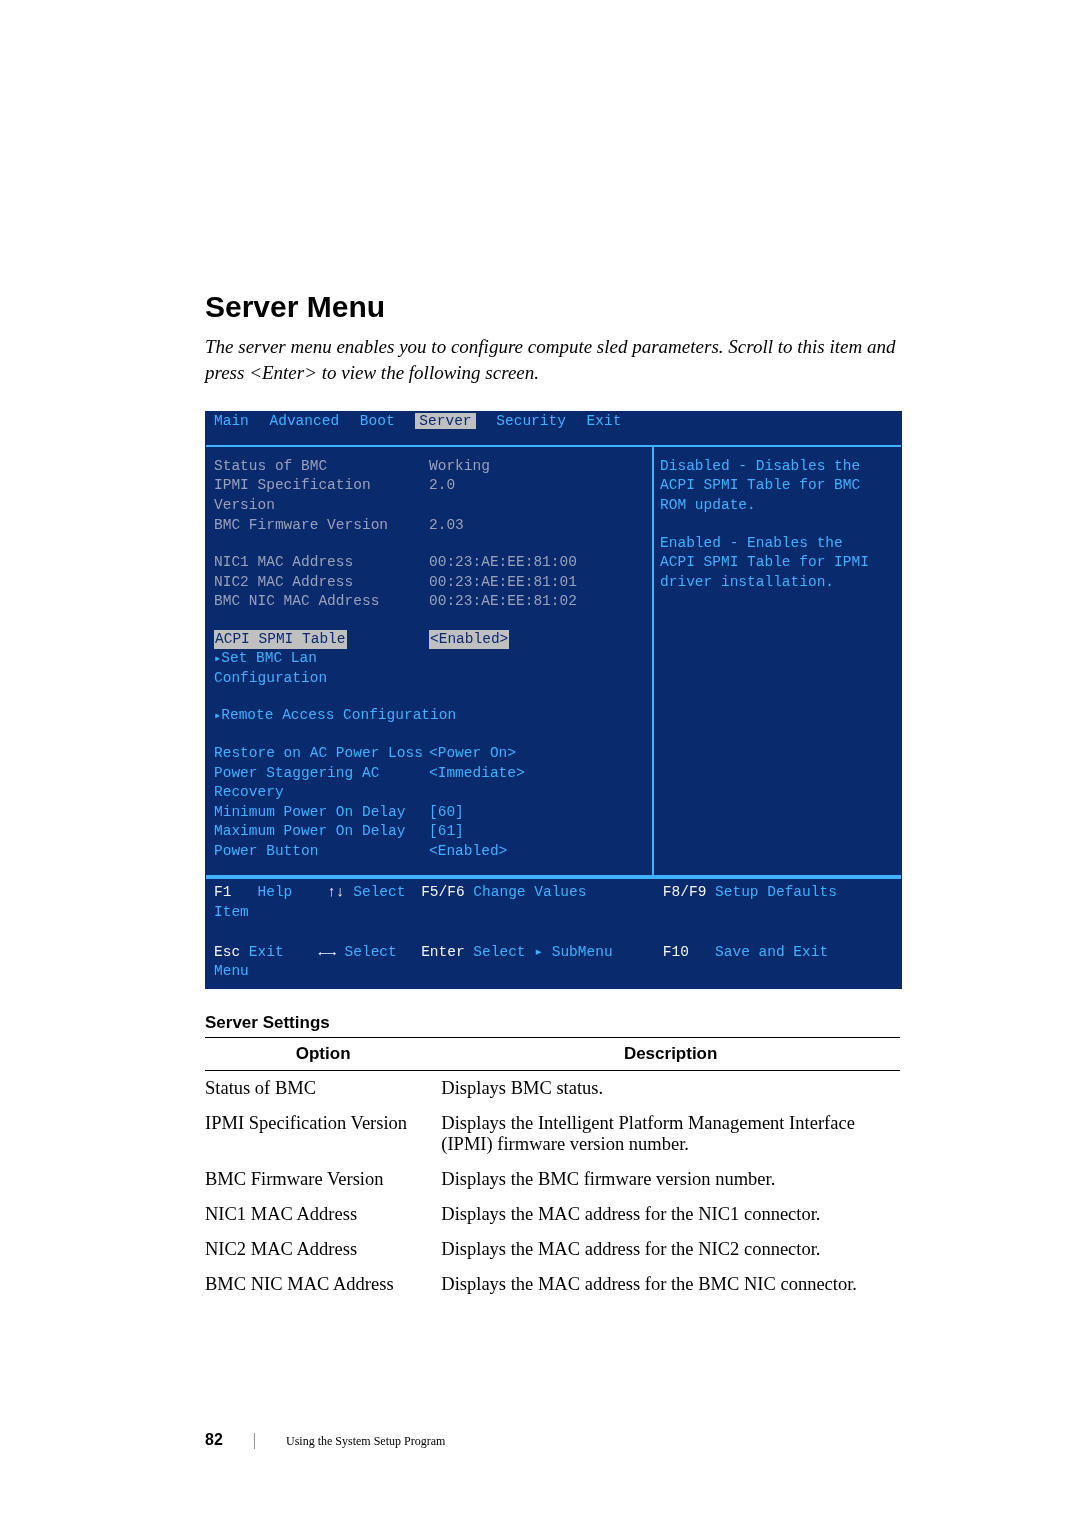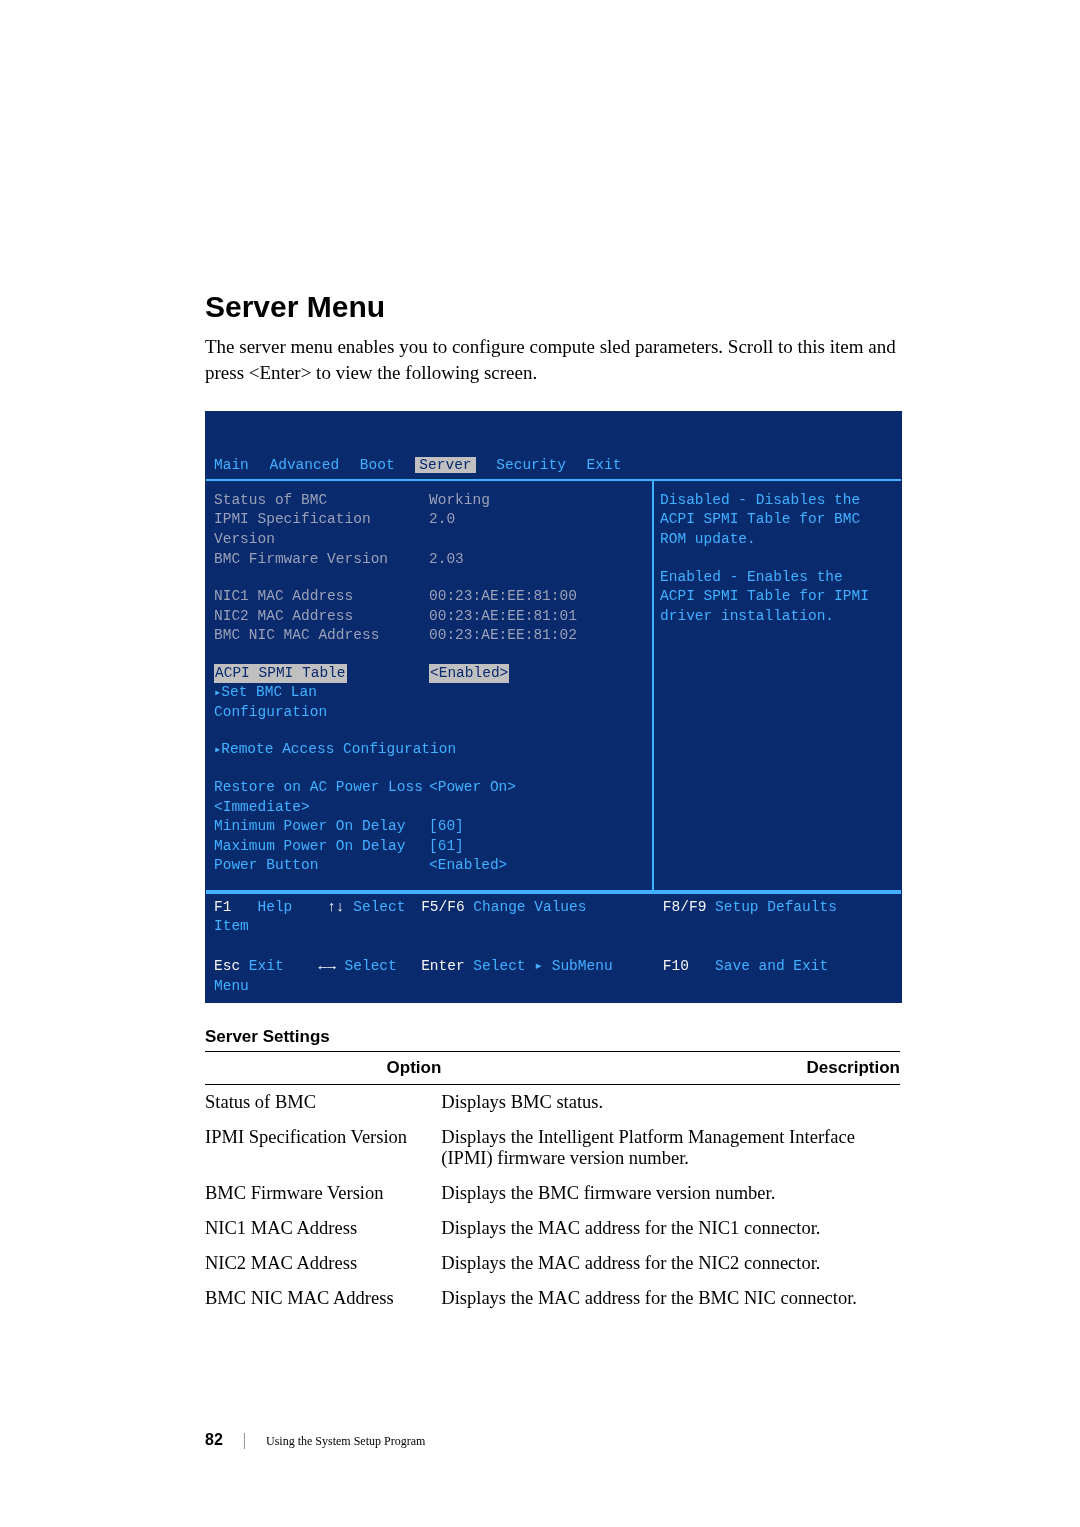--- a/index.html
+++ b/index.html
@@ -20,20 +20,21 @@
   .heading {
     font-family: Arial, Helvetica, sans-serif;
     font-size: 30px;
     font-weight: bold;
     margin: 0 0 10px 0;
   }
   .intro {
     font-size: 19px;
     line-height: 1.35;
     margin: 0 0 26px 0;
+    font-style: italic;
   }
   
   .bios {
     width: 100%;
     background: #0a2a6e;
     color: #c8c8c8;
     font-family: "Courier New", Courier, monospace;
     font-size: 14.5px;
     line-height: 1.35;
     border: 1px solid #0a2a6e;
@@ -44,23 +45,22 @@
   }
   .bios .titlebar .center {
     flex: 1;
     text-align: center;
     color: #40b0ff;
   }
   .bios .titlebar .rev {
     color: #40b0ff;
   }
   .bios .menubar {
-    padding: 0 8px 3px 8px;
+    padding: 0 8px 13px 8px;
     color: #a9a9a9;
-    margin-top: 44px;
   }
   .bios .menubar span {
     margin-right: 12px;
     color: #40b0ff;
   }
   .bios .menubar span.sel {
     background: #c0c0c0;
     color: #0a2a6e;
     padding: 0 4px;
   }
@@ -134,21 +134,21 @@
     font-weight: bold;
     font-size: 17px;
     margin: 24px 0 4px 0;
   }
   table.settings {
     width: 100%;
     border-collapse: collapse;
     font-size: 18.5px;
   }
   table.settings thead th {
-    text-align: right;
+    text-align: center;
     font-family: Arial, Helvetica, sans-serif;
     font-size: 17px;
     font-weight: bold;
     border-top: 1px solid #000;
     border-bottom: 1px solid #000;
     padding: 6px 0;
     margin-top: 42px;
   }
   table.settings td {
     vertical-align: top;
@@ -159,21 +159,21 @@
     padding-right: 10px;
   }
   .page-footer {
     position: absolute;
     bottom: 78px;
     left: 205px;
     font-size: 16px;
     color: #000;
     display: flex;
     align-items: baseline;
-    gap: 20px;
+    gap: 30px;
   }
   .page-footer .pno {
     font-family: Arial, Helvetica, sans-serif;
     font-weight: bold;
   }
   .page-footer .sep {
     color: #777;
   }
   .page-footer .lbl {
     font-size: 12px;
@@ -244,20 +244,21 @@
           <span class="k submenu" style="flex-basis:auto">Remote Access Configuration</span>
         </div>
 
         <div class="spacer"></div>
 
         <div class="row">
           <span class="k">Restore on AC Power Loss</span>
           <span class="v">&lt;Power On&gt;</span>
         </div>
         <div class="row">
+          <span class="k" style="flex-basis:215px">Power Staggering AC Recovery</span>
           <span class="v">&lt;Immediate&gt;</span>
         </div>
         <div class="row">
           <span class="k">Minimum Power On Delay</span>
           <span class="v">[60]</span>
         </div>
         <div class="row">
           <span class="k">Maximum Power On Delay</span>
           <span class="v">[61]</span>
         </div>

